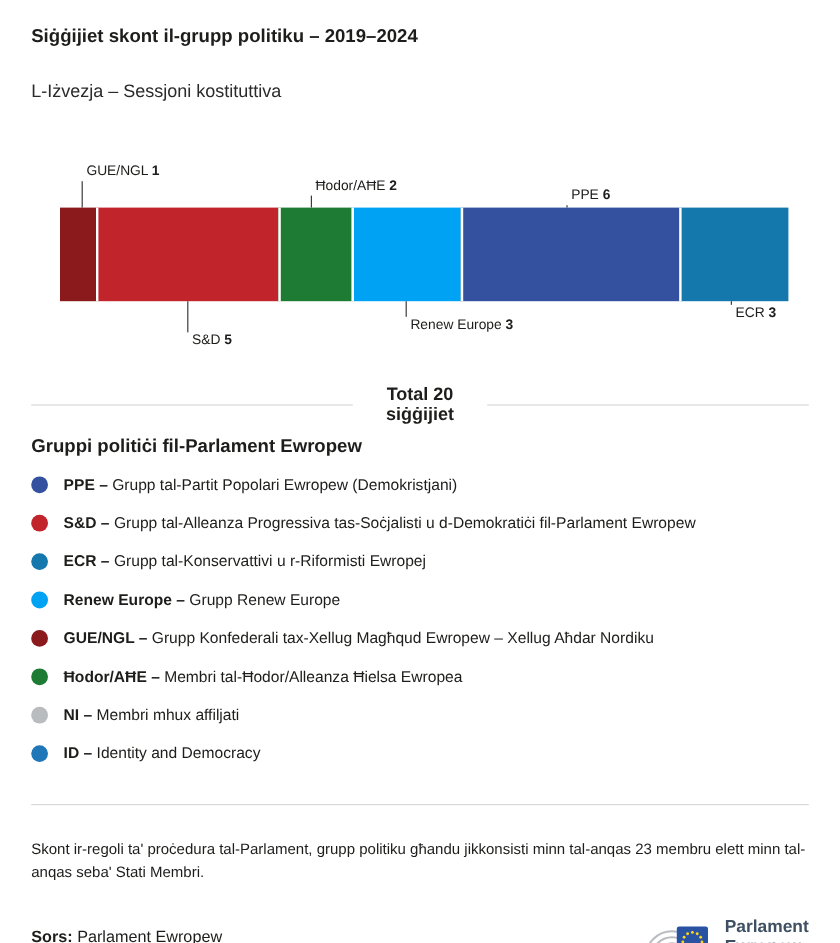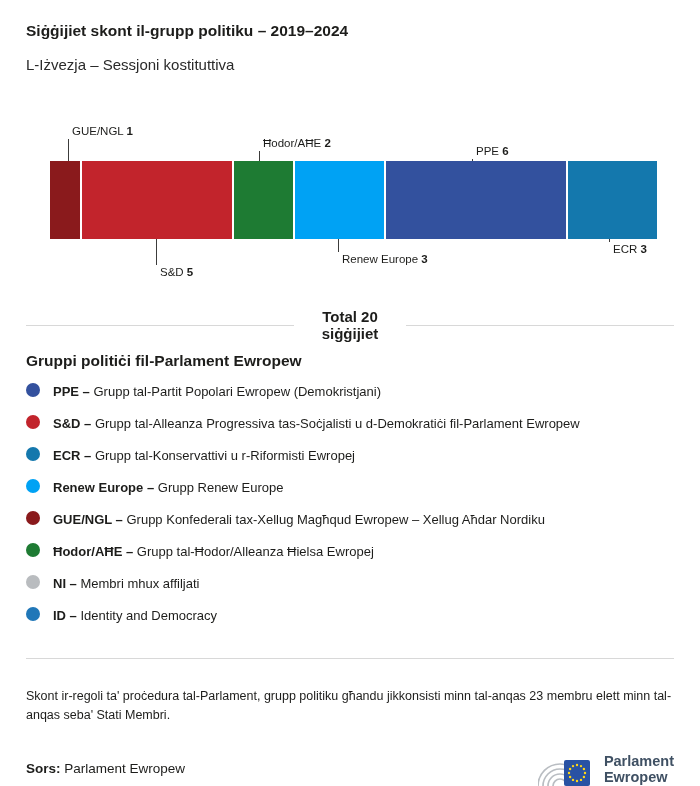--- a/index.html
+++ b/index.html
@@ -1,19 +1,19 @@
 <!DOCTYPE html>
 <html><head>
 <meta charset="utf-8">
 <style>
   html, body { margin: 0; padding: 0; background: #ffffff; }
   body { font-family: "Liberation Sans", sans-serif; color: #1d1d1b; }
   .page { width: 700px; height: 786px; box-sizing: border-box; padding: 22px 26px 10px; position: relative; overflow: hidden; background: #fff; }
 
-  .title { font-size: 15.5px; font-weight: 700; margin: 0 0 16px; }
+  .title { font-size: 15.5px; font-weight: 700; margin: 0 0 28px; }
   .subtitle { font-size: 15px; margin: 0; color: #2a2a2a; }
 
   .chart { position: relative; margin: 46px 0 0 24px; width: 584px; height: 165px; padding-left: 23px; }
   .bar { position: absolute; left: 0; top: 42px; width: 100%; height: 78px; display: flex; }
   .seg { height: 100%; box-sizing: border-box; }
   .seg + .seg { border-left: 2px solid #fff; }
 
   .callout { position: absolute; display: flex; flex-direction: column; align-items: flex-start; font-size: 11.5px; line-height: 15px; white-space: nowrap; color: #1d1d1b; }
   .callout .tick { width: 1px; background: #3c3c3b; margin-left: 1px; }
   .callout .co-label { padding-left: 5px; }
@@ -24,21 +24,21 @@
   .co-sd    { left: 105px; top: 120px; } .co-sd .tick    { height: 26px; }
   .co-renew { left: 287px; top: 120px; } .co-renew .tick { height: 13px; }
   .co-ecr   { left: 558px; top: 120px; } .co-ecr .tick   { height: 3px; }
 
   .total-row { display: flex; align-items: center; margin-top: 24px; }
   .rule { flex: 1; height: 1px; background: #d8d8d8; }
   .total-text { padding: 0 28px; text-align: center; font-family: Liberation Sans, sans-serif; font-weight: 700; font-size: 15px; line-height: 17px; }
 
   .legend-title { font-size: 15.5px; font-weight: 700; margin: 10px 0 0; }
   .legend { list-style: none; margin: 6px 0 0; padding: 0; }
-  .legend li { display: flex; align-items: flex-start; gap: 13px; padding: 7px 0; font-size: 13px; line-height: 18px; }
+  .legend li { display: flex; align-items: center; gap: 13px; padding: 7px 0; font-size: 13px; line-height: 18px; }
   .dot { width: 14px; height: 14px; border-radius: 50%; flex: 0 0 14px; }
   .legend b { font-weight: 700; }
 
   .footnote { margin-top: 26px; border-top: 1px solid #d8d8d8; padding-top: 28px; font-size: 12.5px; line-height: 1.55; color: #1d1d1b; }
 
   .bottom-row { display: flex; justify-content: space-between; align-items: center; margin-top: 20px; }
   .source { font-size: 13.5px; }
   .source b { font-weight: 700; }
   .logo { display: flex; align-items: center; gap: 8px; }
   .logo-text { font-size: 14.5px; font-weight: 700; color: #3f5063; line-height: 1.12; }
@@ -117,21 +117,21 @@
     <li>
       <span class="dot" style="background: rgb(0, 162, 244);"></span>
       <span><b>Renew Europe –</b> <span>Grupp Renew Europe</span></span>
     </li>
     <li>
       <span class="dot" style="background: rgb(138, 26, 28);"></span>
       <span><b>GUE/NGL –</b> <span>Grupp Konfederali tax-Xellug Magħqud Ewropew – Xellug Aħdar Nordiku</span></span>
     </li>
     <li>
       <span class="dot" style="background: rgb(30, 123, 51);"></span>
-      <span><b>Ħodor/AĦE –</b> <span>Grupp tal-Ħodor/Alleanza Ħielsa Ewropej</span></span>
+      <span><b>Ħodor/AĦE –</b> <span>Membri tal-Ħodor/Alleanza Ħielsa Ewropea</span></span>
     </li>
     <li>
       <span class="dot" style="background: rgb(185, 188, 191);"></span>
       <span><b>NI –</b> <span>Membri mhux affiljati</span></span>
     </li>
     <li>
       <span class="dot" style="background: rgb(32, 119, 184);"></span>
       <span><b>ID –</b> <span>Identity and Democracy</span></span>
     </li>
   </ul>

